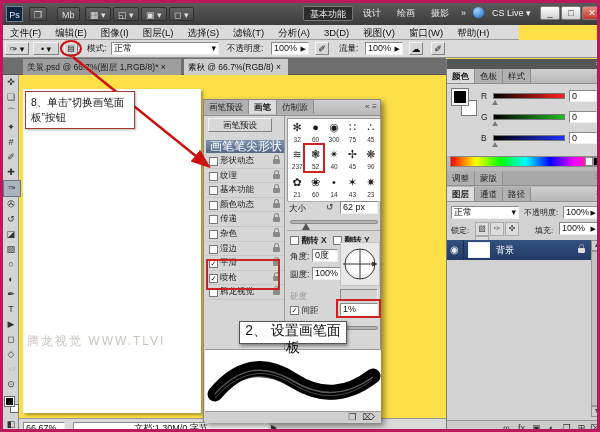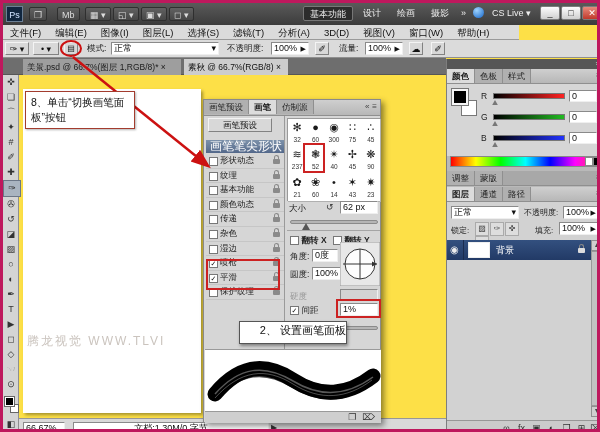--- a/index.html
+++ b/index.html
@@ -18,21 +18,21 @@
   .field{background:#fff;border:1px solid;border-color:#8a8a8a #efefef #efefef #8a8a8a;font-size:9px;line-height:11px;padding:0 2px;white-space:nowrap;overflow:hidden;}
   .btn3d{background:#d8d8d8;border:1px solid;border-color:#f4f4f4 #828282 #828282 #f4f4f4;text-align:center;}
   .tabbar{left:0;top:55px;width:443px;height:17px;background:#6e6e6e;border-bottom:1px solid #565656;}
   .doctab{top:1px;height:16px;line-height:16px;font-size:8.5px;padding:0 4px;white-space:nowrap;overflow:hidden;}
   .toolcol{left:0;top:72px;width:16px;height:360px;background:#d4d4d4;border-right:1px solid #8f8f8f;}
   .tool{width:16px;height:15px;text-align:center;line-height:15px;font-size:9px;color:#333;}
   .tool.active{background:#a9b4c0;border:1px solid #6b7686;}
   .canvas{left:20px;top:86px;width:178px;height:324px;background:#fff;box-shadow:2px 2px 3px rgba(0,0,0,.35);overflow:hidden;}
   .watermark{left:4px;top:244px;font-size:12px;color:#b9b0a8;opacity:.75;letter-spacing:2px;white-space:nowrap;}
   .note{background:#fff;border:1px solid #a33c2e;box-shadow:1px 1px 2px rgba(0,0,0,.3);font-size:10.5px;line-height:15px;padding:3px 5px;z-index:60;}
-  .note2{background:#fff;border:1px solid #555;box-shadow:1px 2px 3px rgba(0,0,0,.4);font-size:11px;line-height:17px;text-align:right;z-index:45;}
+  .note2{background:#fff;border:1px solid #555;box-shadow:1px 2px 3px rgba(0,0,0,.4);font-size:14px;line-height:17px;text-align:center;z-index:45;}
   .redbox{border:2px solid #cc2222;z-index:40;pointer-events:none;}
   .redcircle{left:57px;top:37px;width:22px;height:17px;border:2px solid #cc1111;border-radius:50%;z-index:50;pointer-events:none;}
   .panel{background:#d6d6d6;border:1px solid #8a8a8a;box-shadow:3px 3px 6px rgba(0,0,0,.45);}
   .ptabbar{height:15px;background:linear-gradient(#cfcfcf,#b7b7b7);border-bottom:1px solid #8f8f8f;white-space:nowrap;}
   .ptab{display:inline-block;height:14px;line-height:14px;padding:0 5px;font-size:8.5px;background:#b0b0b0;border-right:1px solid #8f8f8f;color:#222;}
   .ptab.active{background:#dcdcdc;font-weight:bold;}
   .pmenu{float:right;color:#444;font-size:8px;padding:2px 3px 0 0;}
   .blist-head{background:linear-gradient(#7d92ab,#53688a);color:#fff;font-size:12px;line-height:13px;padding-left:4px;}
   .brow{height:13.6px;line-height:13.6px;font-size:8.5px;border-bottom:1px solid #c6c6c6;position:relative;padding-left:14px;color:#222;}
   .cbx{position:absolute;left:3px;top:3px;width:7px;height:7px;background:#fff;border:1px solid #777;font-size:7px;line-height:7px;text-align:center;color:#111;}
@@ -148,23 +148,23 @@
     <div class="abs btn3d" style="left:4px;top:18px;width:64px;height:14px;font-size:8.5px;line-height:13px;">画笔预设</div>
     <div class="abs blist-head" style="left:2px;top:40px;width:78px;height:13px;">画笔笔尖形状</div>
     <div class="abs" id="brushlist" style="left:2px;top:54px;width:78px;">
         <div class="brow"><span class="cbx"></span><span>形状动态</span><span class="lockicon"></span></div>
         <div class="brow"><span class="cbx"></span><span>纹理</span><span class="lockicon"></span></div>
         <div class="brow"><span class="cbx"></span><span>基本功能</span><span class="lockicon"></span></div>
         <div class="brow"><span class="cbx"></span><span>颜色动态</span><span class="lockicon"></span></div>
         <div class="brow"><span class="cbx"></span><span>传递</span><span class="lockicon"></span></div>
         <div class="brow"><span class="cbx"></span><span>杂色</span><span class="lockicon"></span></div>
         <div class="brow"><span class="cbx"></span><span>湿边</span><span class="lockicon"></span></div>
+        <div class="brow"><span class="cbx">✓</span><span>平滑</span><span class="lockicon"></span></div>
         <div class="brow"><span class="cbx">✓</span><span>喷枪</span><span class="lockicon"></span></div>
-        <div class="brow"><span class="cbx">✓</span><span>平滑</span><span class="lockicon"></span></div>
-        <div class="brow"><span class="cbx"></span><span>保护纹理</span><span class="lockicon"></span></div>
+        <div class="brow"><span class="cbx"></span><span>腾龙视觉</span><span class="lockicon"></span></div>
       </div>
     <div class="abs" style="left:80px;top:16px;width:1px;height:292px;background:#9a9a9a;"></div>
 
     <div class="abs" id="brushgrid" style="left:83px;top:18px;width:93px;height:83px;background:#fff;border:1px solid #9a9a9a;">
         <div class="gcell" style="left: 0px; top: 0px;">
           <span class="g">✻</span>
           <span class="n">32</span>
         </div>
         <div class="gcell" style="left: 18.4px; top: 0px;">
           <span class="g">●</span>

